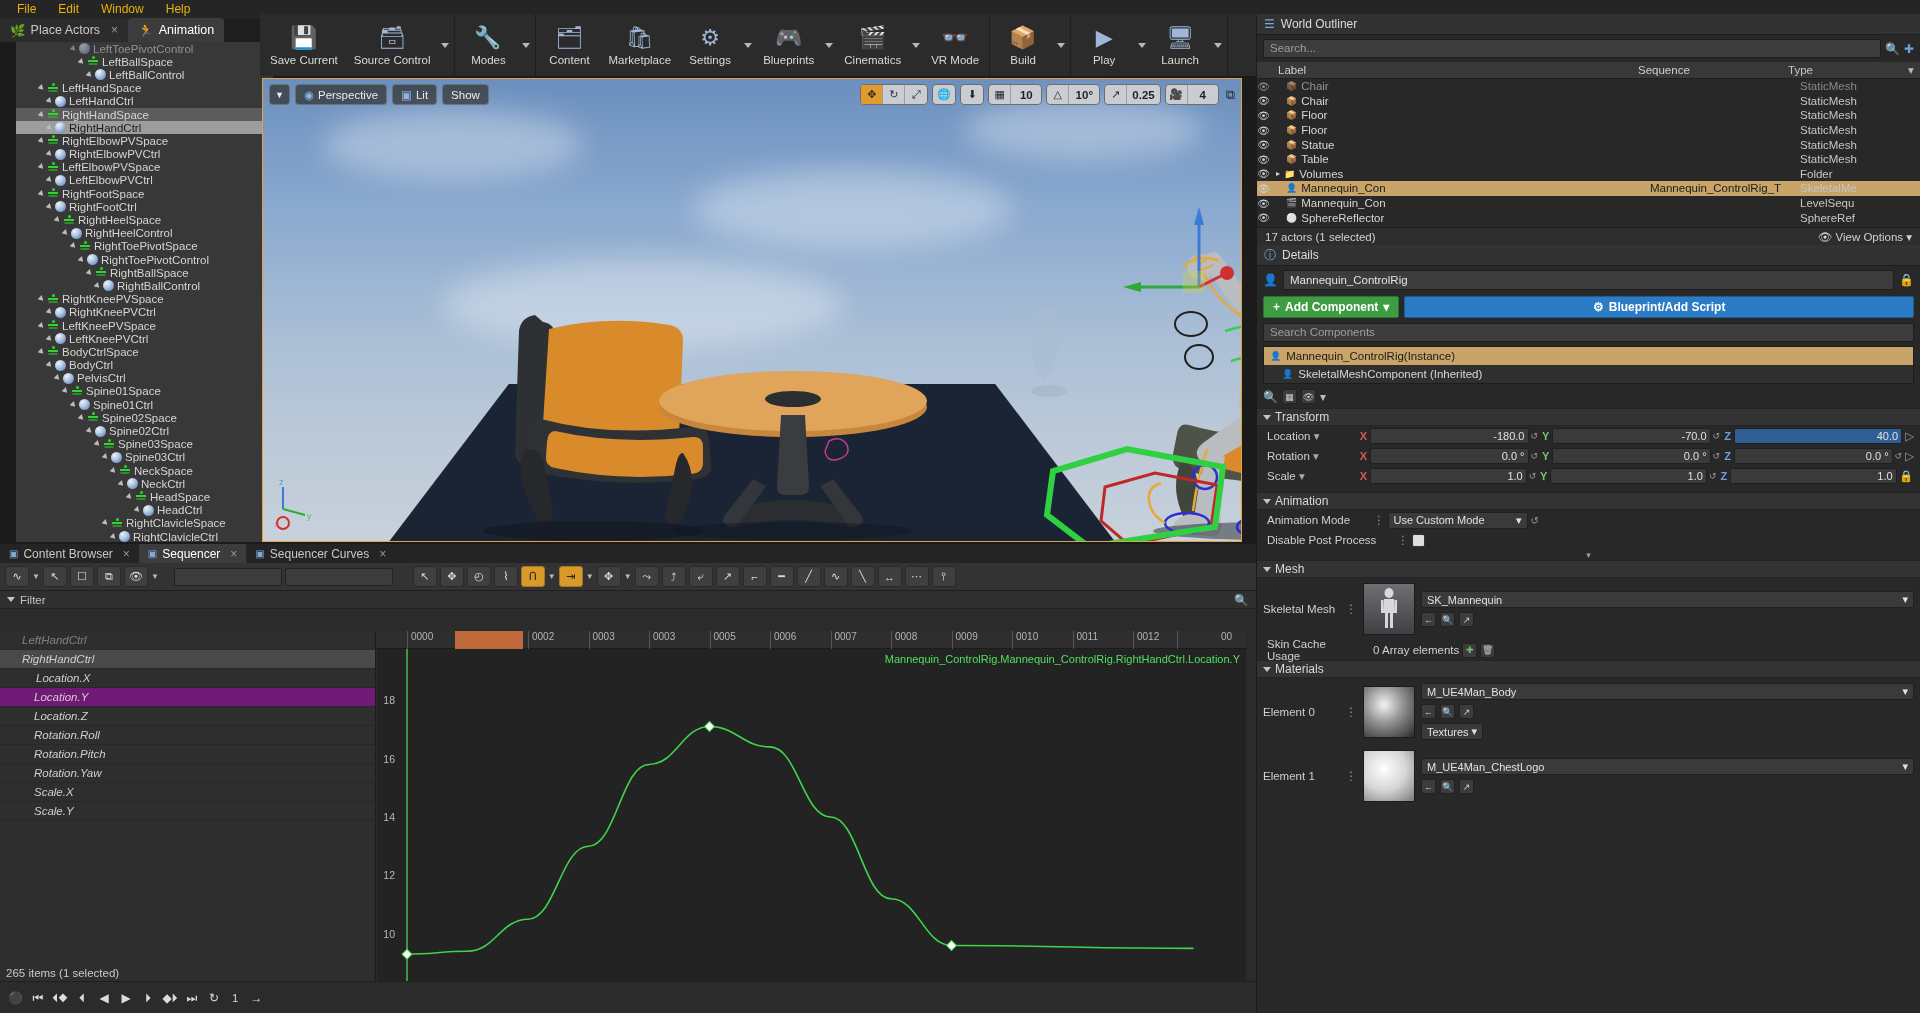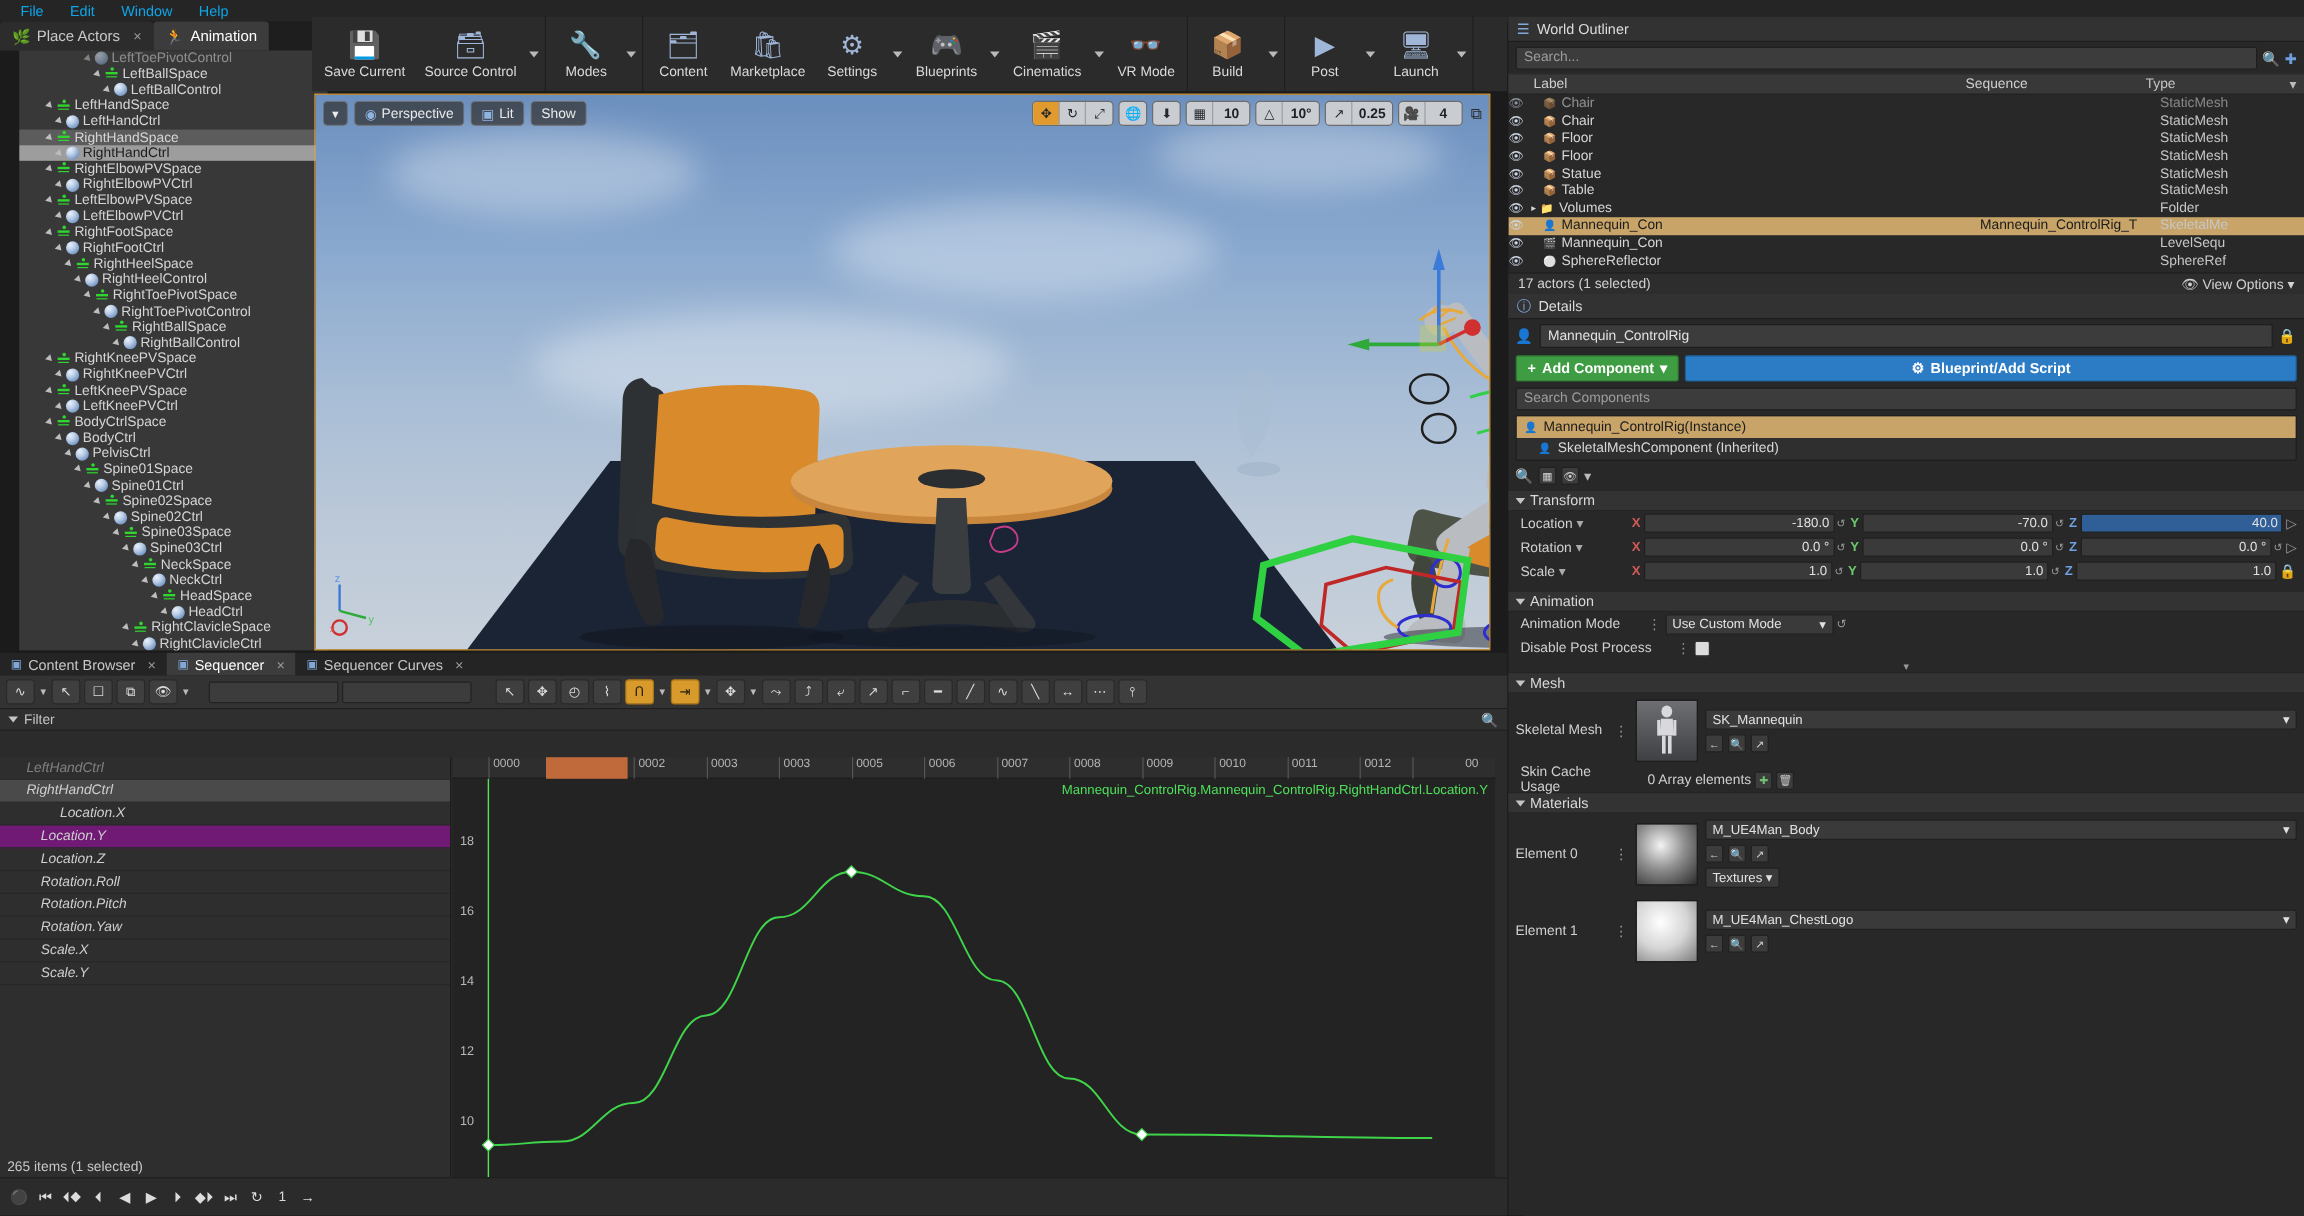--- a/index.html
+++ b/index.html
@@ -3,21 +3,21 @@
 <meta charset="utf-8">
 <style>
   * { box-sizing: border-box; margin:0; padding:0; }
   html,body { width:1920px; height:1013px; overflow:hidden; background:#1b1b1b;
     font-family:"Liberation Sans", sans-serif; color:#d8d8d8; font-size:12px; }
   .app { position:relative; width:1920px; height:1013px; background:#1b1b1b; }
 
   
   .menubar { position:absolute; left:0; top:0; width:1920px; height:18px;
     background:#252525; display:flex; align-items:center; padding-left:6px; }
-  .menubar .mi { padding:0 11px; line-height:18px; font-size:12px; color:#0ea5e9; cursor:default; }
+  .menubar .mi { padding:0 11px; line-height:18px; font-size:12px; color:#eab308; cursor:default; }
 
   
   .lefttabs { position:absolute; left:0; top:18px; width:320px; height:24px;
     background:#1e1e1e; display:flex; align-items:flex-end; }
   .tab { height:24px; display:flex; align-items:center; gap:5px; padding:0 10px;
     font-size:12.5px; color:#c9c9c9; border-top-left-radius:3px; border-top-right-radius:3px; }
   .tab.inactive { background:#2c2c2c; }
   .tab.active { background:#3c3c3c; color:#fff; }
   .tab .x { margin-left:6px; color:#9a9a9a; font-size:12px; }
 
@@ -499,21 +499,21 @@
           </div>
           <div class="tbcaret">
             <i></i>
           </div>
         </div>
       </div>
       <div class="tbgrp">
         <div style="display: flex; align-items: center;">
           <div class="tbbtn">
             <div class="icn" style="font-size: 22px; color: rgb(159, 182, 216);">▶</div>
-            <div class="lbl">Post</div>
+            <div class="lbl">Play</div>
           </div>
           <div class="tbcaret">
             <i></i>
           </div>
         </div>
         <div style="display: flex; align-items: center;">
           <div class="tbbtn">
             <div class="icn" style="font-size: 22px; color: rgb(159, 182, 216);">🖥</div>
             <div class="lbl">Launch</div>
           </div>
@@ -1084,21 +1084,21 @@
       <span style="color:#6f9fe0;">🔍</span>
     </div>
 
     <div class="trackpane" id="trackpane">
         <div class="trow it" style="opacity: 0.5; padding-left: 22px;">
           <span>LeftHandCtrl</span>
         </div>
         <div class="trow it hl" style="padding-left: 22px;">
           <span>RightHandCtrl</span>
         </div>
-        <div class="trow it" style="padding-left: 50px;">
+        <div class="trow it" style="padding-left: 36px;">
           <span>Location.X</span>
         </div>
         <div class="trow it sel" style="padding-left: 34px;">
           <span>Location.Y</span>
         </div>
         <div class="trow it" style="padding-left: 34px;">
           <span>Location.Z</span>
         </div>
         <div class="trow it" style="padding-left: 34px;">
           <span>Rotation.Roll</span>

